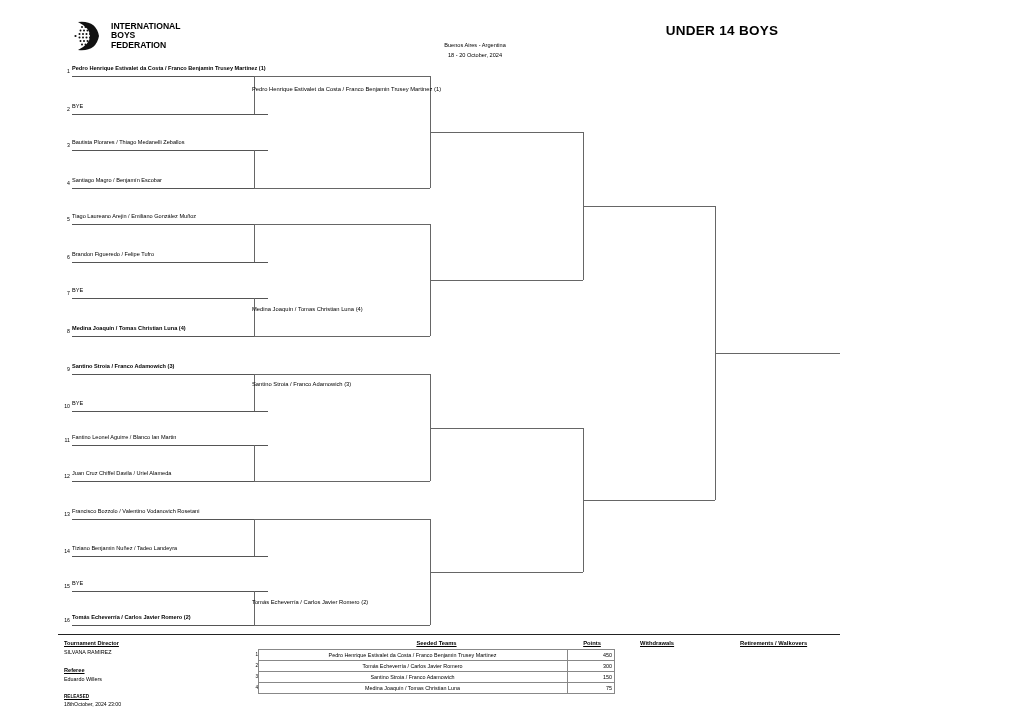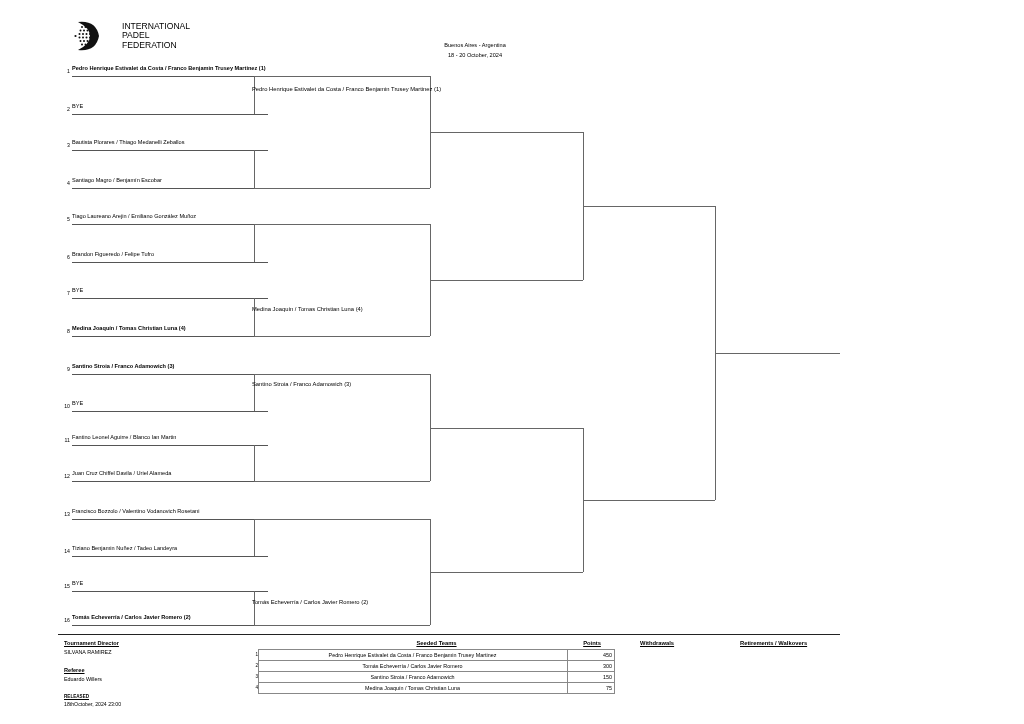--- a/index.html
+++ b/index.html
@@ -2,21 +2,21 @@
 <html><head>
 <meta charset="utf-8">
 <style>
   html,body{margin:0;padding:0;background:#ffffff;}
   body{width:1024px;height:724px;position:relative;font-family:"Liberation Sans",sans-serif;color:#000;overflow:hidden;}
 
   
   #header{position:absolute;left:0;top:0;width:1024px;height:68px;}
   #logo-block{position:absolute;left:72px;top:14px;width:112px;height:44px;display:flex;align-items:center;}
   #logo-mark{width:34px;height:36px;position:relative;flex:0 0 auto;}
-  #logo-text{margin-left:16px;font-size:8.6px;font-weight:normal;line-height:9.6px;letter-spacing:0px;}
+  #logo-text{margin-left:5px;font-size:8.6px;font-weight:bold;line-height:9.6px;letter-spacing:0px;}
   #logo-text div{white-space:nowrap;}
 
   #title-main{position:absolute;left:0;top:20px;width:1024px;text-align:center;}
   #title-main span{font-size:15.5px;font-weight:bold;letter-spacing:0.4px;}
   #event-sub1{position:absolute;left:330px;top:42px;width:290px;text-align:center;font-size:5.6px;}
   #event-sub2{position:absolute;left:330px;top:52px;width:290px;text-align:center;font-size:5.6px;}
   #title-cat{position:absolute;left:612px;top:23px;width:220px;text-align:center;font-size:13.5px;font-weight:bold;letter-spacing:0.3px;}
 
   
   #bracket{position:absolute;left:0;top:0;width:1024px;height:640px;}
@@ -84,27 +84,28 @@
             <circle cx="19" cy="23" r="1.0"></circle>
           <circle cx="10" cy="26.5" r="1.0"></circle>
             <circle cx="13.5" cy="26.5" r="1.0"></circle>
             <circle cx="17" cy="26.5" r="1.0"></circle>
           <circle cx="3.5" cy="18" r="1.1"></circle>
         </g>
       </svg>
     </div>
     <div id="logo-text">
       <div>INTERNATIONAL</div>
-      <div>PADEL</div>
+      <div>BOYS</div>
       <div>FEDERATION</div>
     </div>
   </div>
 
   <div id="event-sub1">Buenos Aires - Argentina</div>
   <div id="event-sub2">18 - 20 October, 2024</div>
+  <div id="title-cat">UNDER 14 BOYS</div>
 </div>
 
 <div id="bracket">
     <div class="r1" style="left: 58px; top: 64px; width: 212px;">
       <div class="seedno">1</div>
       <div class="pname bold">Pedro Henrique Estivalet da Costa / Franco Benjamin Trusey Martinez (1)</div>
       <div class="uline" style="width: 196px;"></div>
     </div>
     <div class="r1" style="left: 58px; top: 102px; width: 212px;">
       <div class="seedno">2</div>

